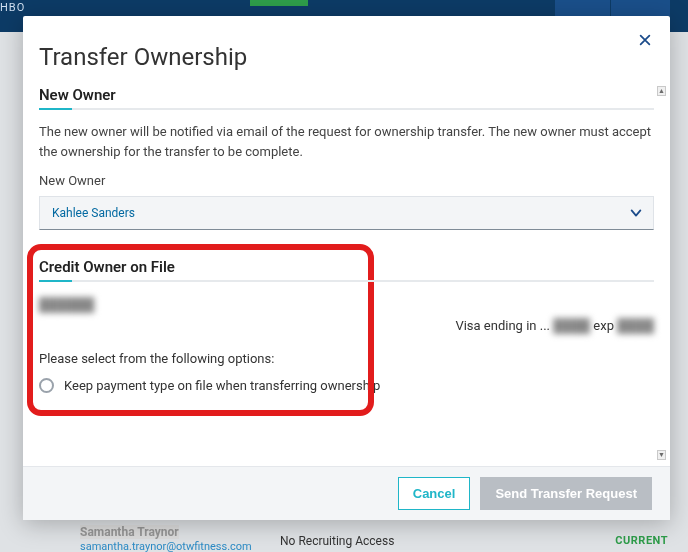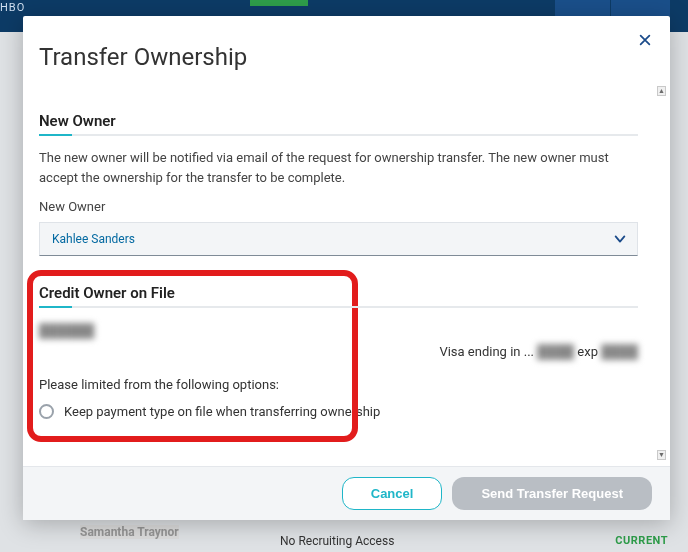--- a/index.html
+++ b/index.html
@@ -24,23 +24,22 @@
   .modal .close {
     position: absolute; top: 16px; right: 18px; cursor: pointer;
     color: #1b4b8a; font-size: 18px; line-height: 1;
   }
   .modal-title {
     position: absolute; top: 27px; left: 16px;
     font-size: 24px; font-weight: 400; color: #333;
   }
   .scroll-region {
     position: absolute; top: 62px; left: 0; right: 0; bottom: 54px;
-    padding: 8px 32px 10px 16px;
+    padding: 8px 16px 10px 16px;
     overflow: hidden;
-    margin-top: 26px;
   }
   .scrollbar-track { position:absolute; top:70px; right:4px; width:9px; bottom:60px; background:transparent;}
   .scrollbar-up, .scrollbar-down { position:absolute; right:4px; width:9px; height:10px; background:#f0f0f0; border:1px solid #c9c9c9; font-size:7px; color:#6b6b6b; text-align:center; line-height:8px;}
   .scrollbar-up { top:70px; }
   .scrollbar-down { bottom:60px; }
 
   .section-title {
     font-size: 15px; font-weight: 600; color: #222; padding-bottom: 4px;
     border-bottom: 2px solid #e6e9ec; position: relative; margin-bottom: 12px;
   }
@@ -72,36 +71,37 @@
   .radio {
     width: 15px; height: 15px; border: 2px solid #9aa2ab; border-radius: 50%; flex: 0 0 auto;
   }
 
   .footer {
     position: absolute; left: 0; right: 0; bottom: 0; height: 54px;
     background: #f3f5f7; border-top: 1px solid #e4e7eb;
     display: flex; justify-content: flex-end; align-items: center; gap: 10px;
     padding: 0 18px;
   }
-  .btn { font-size: 13px; padding: 8px 28px; border-radius: 12px; cursor: pointer; border: 1px solid transparent; font-weight:600;}
+  .btn { font-size: 13px; padding: 8px 14px; border-radius: 0; cursor: pointer; border: 1px solid transparent; font-weight:600;}
   .btn-cancel { background: #fff; color: #1fb6c8; border: 1px solid #1fb6c8; }
   .btn-send { background: #b9bec4; color: #fff; }
 </style>
 </head>
 <body>
 
 <div class="bg">
   <div class="bg-topbar">
     <div class="green"></div>
     <div class="right1"></div>
     <div class="right2"></div>
     <span class="hbo">HBO</span>
   </div>
   <div class="bg-bottom">
     <span class="name">Samantha Traynor</span><br>
+    <span class="email">samantha.traynor@otwfitness.com</span>
     <span class="noaccess">No Recruiting Access</span>
     <span class="current">CURRENT</span>
   </div>
 </div>
 
 <div class="modal">
 
   <div class="close" aria-label="Close">
     <span>
       <svg viewBox="0 0 16 16" width="14" height="14">
@@ -137,21 +137,21 @@
       <div class="cc-highlight"></div>
 
       <div class="section-title">Credit Owner on File</div>
 
       <span class="cc-name blur">██████</span>
 
       <div class="cc-line">
         <span>Visa ending in ... </span><span class="blur">████</span><span> exp </span><span class="blur">████</span>
       </div>
 
-      <div class="options-label">Please limited from the following options:</div>
+      <div class="options-label">Please select from the following options:</div>
 
       <label class="radio-row">
         <span class="radio"></span>
         <span>Keep payment type on file when transferring ownership</span>
       </label>
 
       
     </div>
 
   </div>

